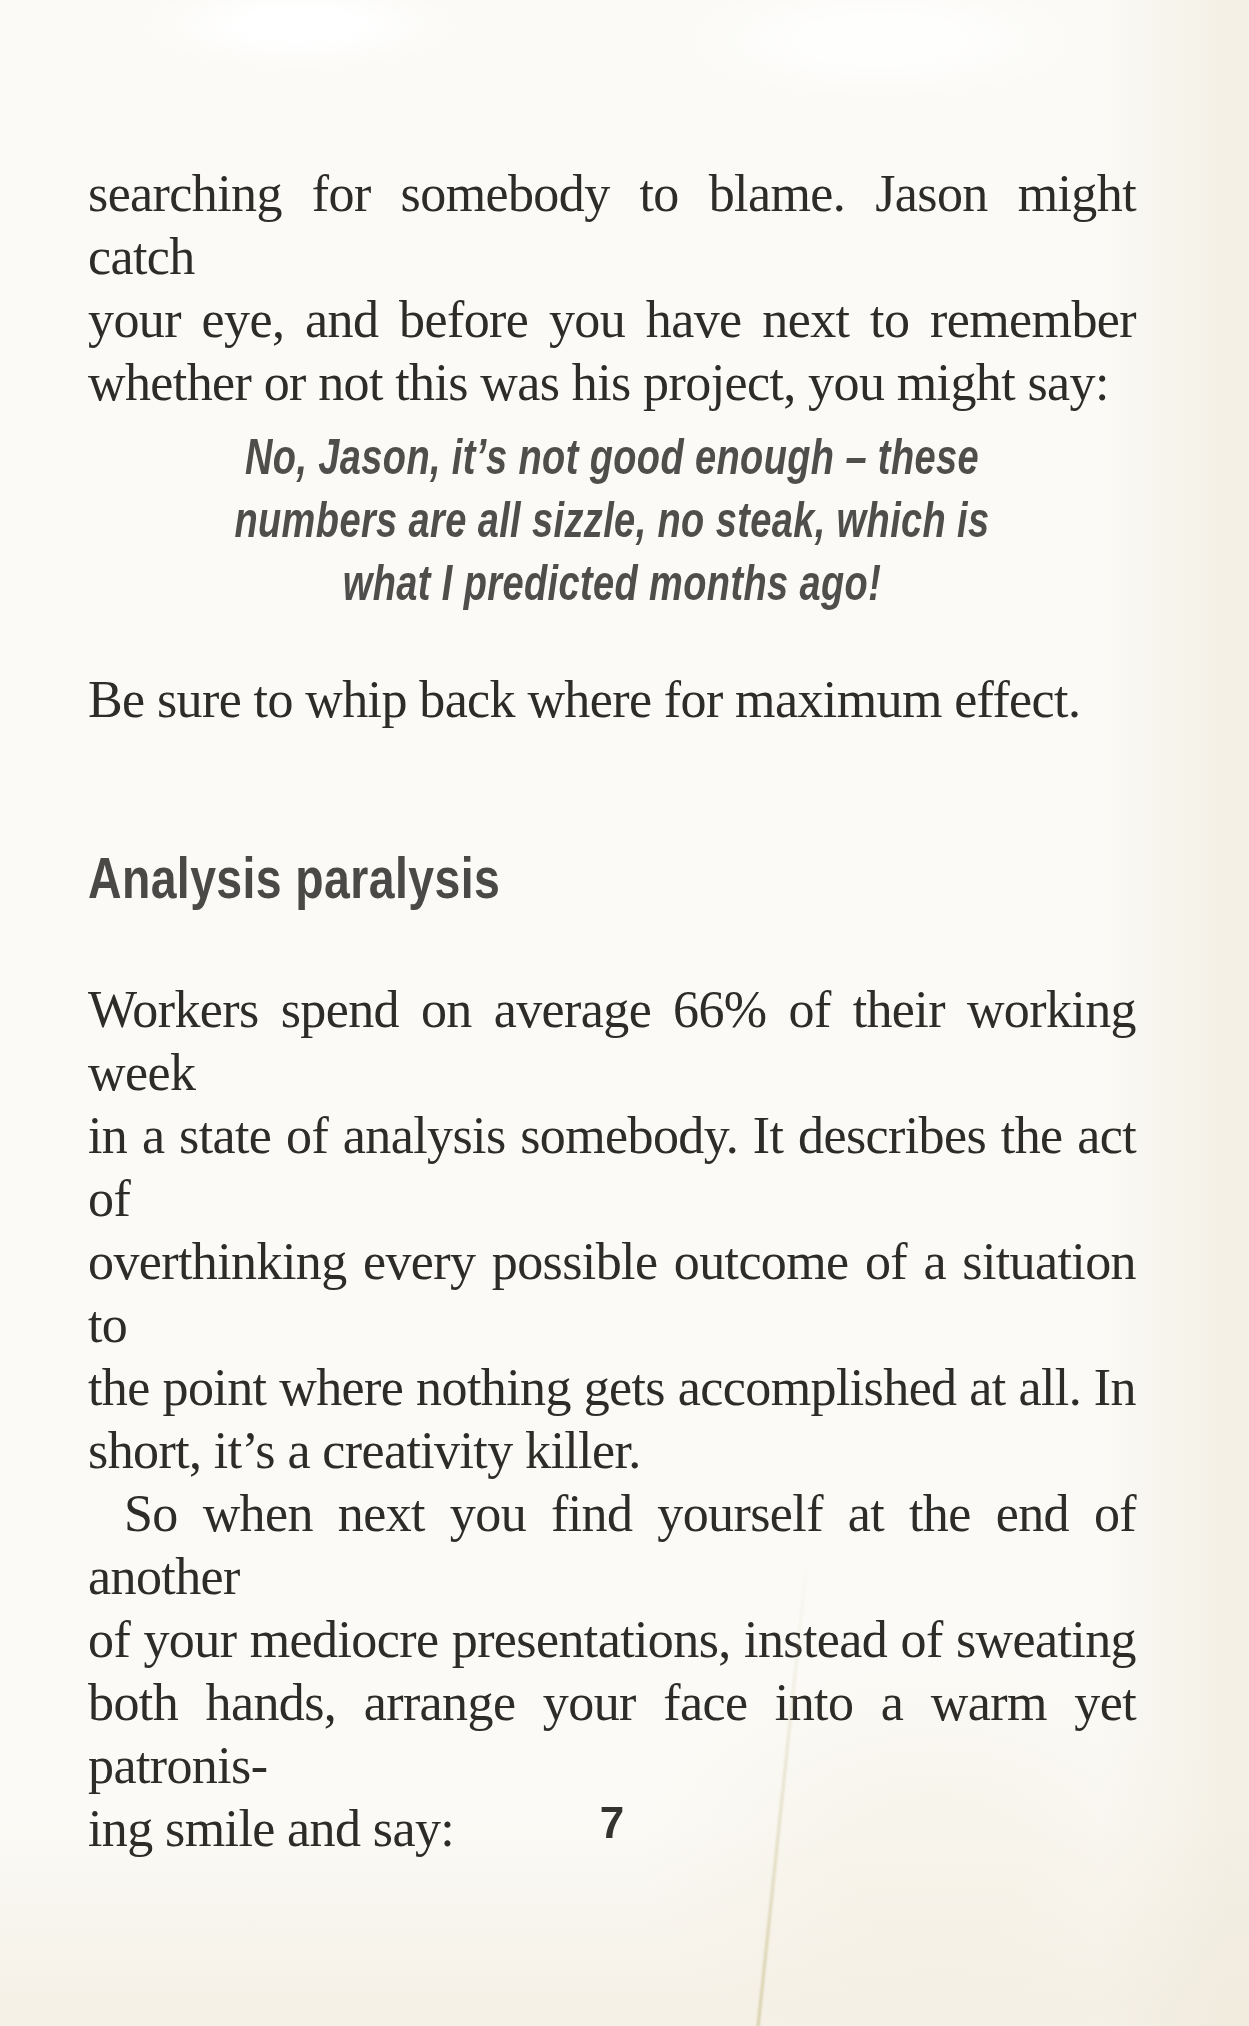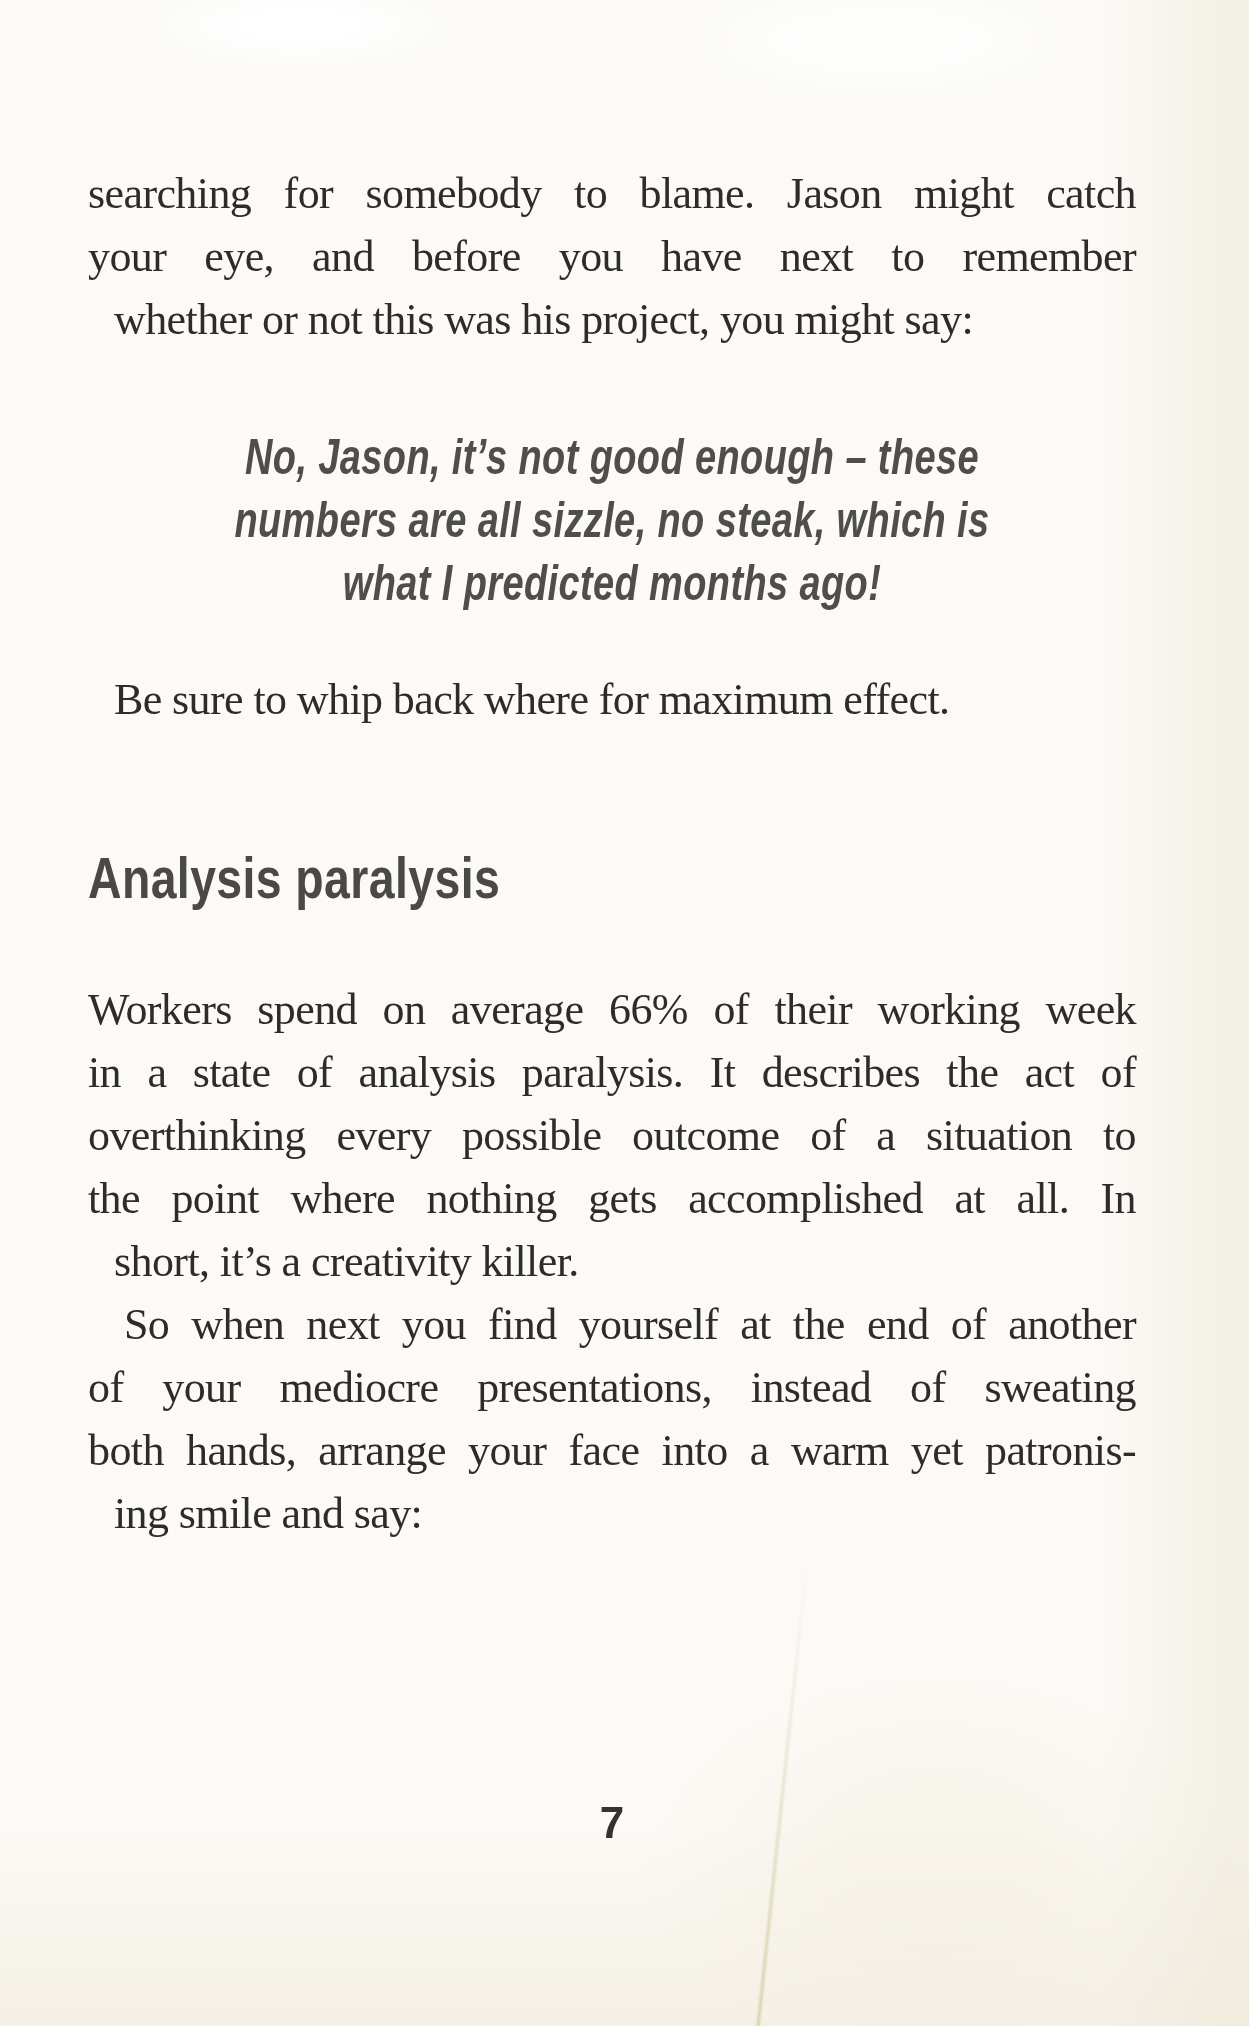--- a/index.html
+++ b/index.html
@@ -12,25 +12,25 @@
     background:
       radial-gradient(ellipse 160px 45px at 300px 25px, rgba(255,255,255,0.95) 40%, rgba(255,255,255,0) 100%),
       radial-gradient(ellipse 200px 60px at 880px 40px, rgba(255,255,255,0.8) 40%, rgba(255,255,255,0) 100%),
       linear-gradient(to right, rgba(255,255,255,0) 88%, rgba(236,230,213,0.5) 98%),
       linear-gradient(to bottom, rgba(255,255,255,0) 90%, rgba(240,233,218,0.55) 99%),
       radial-gradient(ellipse 300px 200px at 75% 92%, rgba(244,239,226,0.5) 30%, rgba(244,239,226,0) 100%),
       #fbfaf6;
   }
   .textcol { position:absolute; left:88px; width:1048px; }
   .body-text {
-    font-size:44px; line-height:63px; color:#2e2c29;
+    font-size:52px; line-height:63px; color:#2e2c29;
     letter-spacing:-0.6px; margin:0; padding:0;
   }
   .body-text .line { text-align:justify; text-align-last:justify; }
-  .body-text .line.line-last { text-align:center; text-align-last:left;margin-left:26px; }
+  .body-text .line.line-last { text-align:center; text-align-last:left; }
   .indent-first .line:first-child { text-indent:36px; }
 
   .para1 { top:162px; }
   .aside-line { top:668px; }
   .para-main { top:978px; }
 
   .quote-block { top:426px; }
   .quote-inner {
     transform:scaleX(0.76); transform-origin:50% 0;
     font-family:"Liberation Sans", "DejaVu Sans", sans-serif;
@@ -81,21 +81,21 @@
 
   <div class="textcol body-text aside-line">
     <div class="line line-last">Be sure to whip back where for maximum effect.</div>
   </div>
 
   <h2 class="heading">Analysis paralysis</h2>
 
   <div class="textcol body-text para-main">
     <div>
         <div class="line">Workers spend on average 66% of their working week</div>
-        <div class="line">in a state of analysis paralysis. It describes the act of</div>
+        <div class="line">in a state of analysis somebody. It describes the act of</div>
         <div class="line">overthinking every possible outcome of a situation to</div>
         <div class="line">the point where nothing gets accomplished at all. In</div>
         <div class="line line-last">short, it’s a creativity killer.</div>
       </div>
     <div class="indent-first">
         <div class="line">So when next you find yourself at the end of another</div>
         <div class="line">of your mediocre presentations, instead of sweating</div>
         <div class="line">both hands, arrange your face into a warm yet patronis-</div>
         <div class="line line-last">ing smile and say:</div>
       </div>

